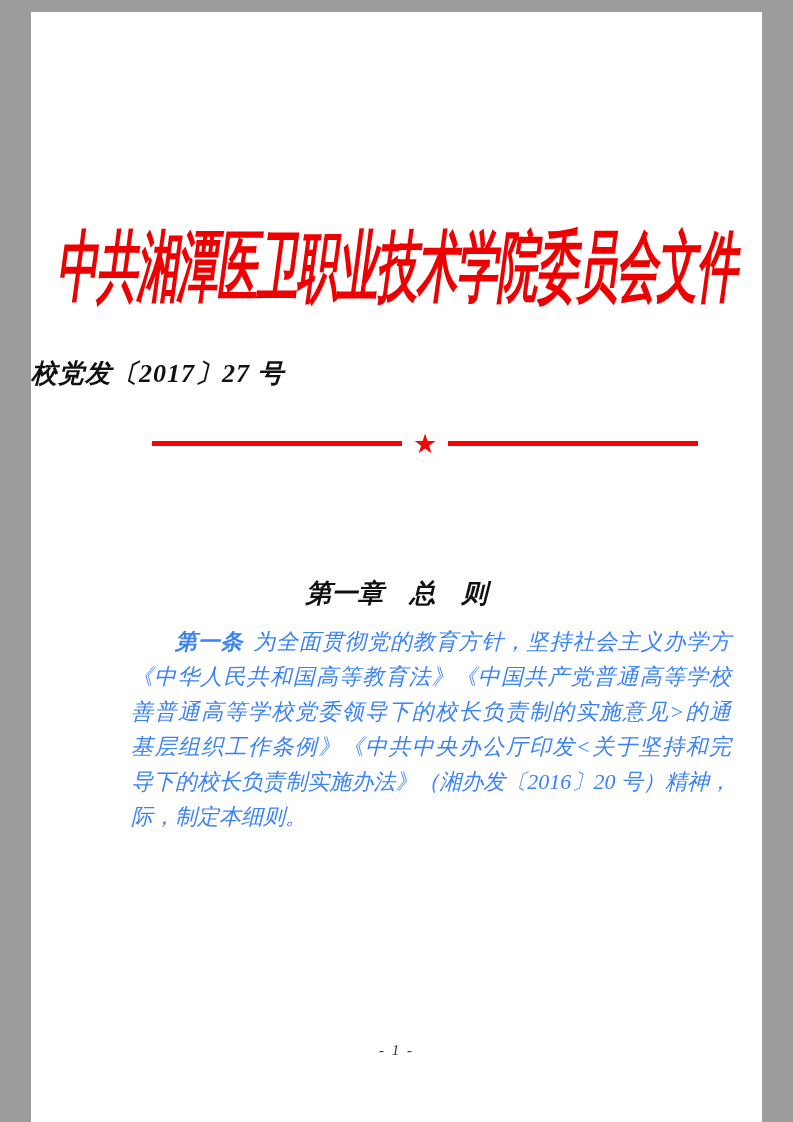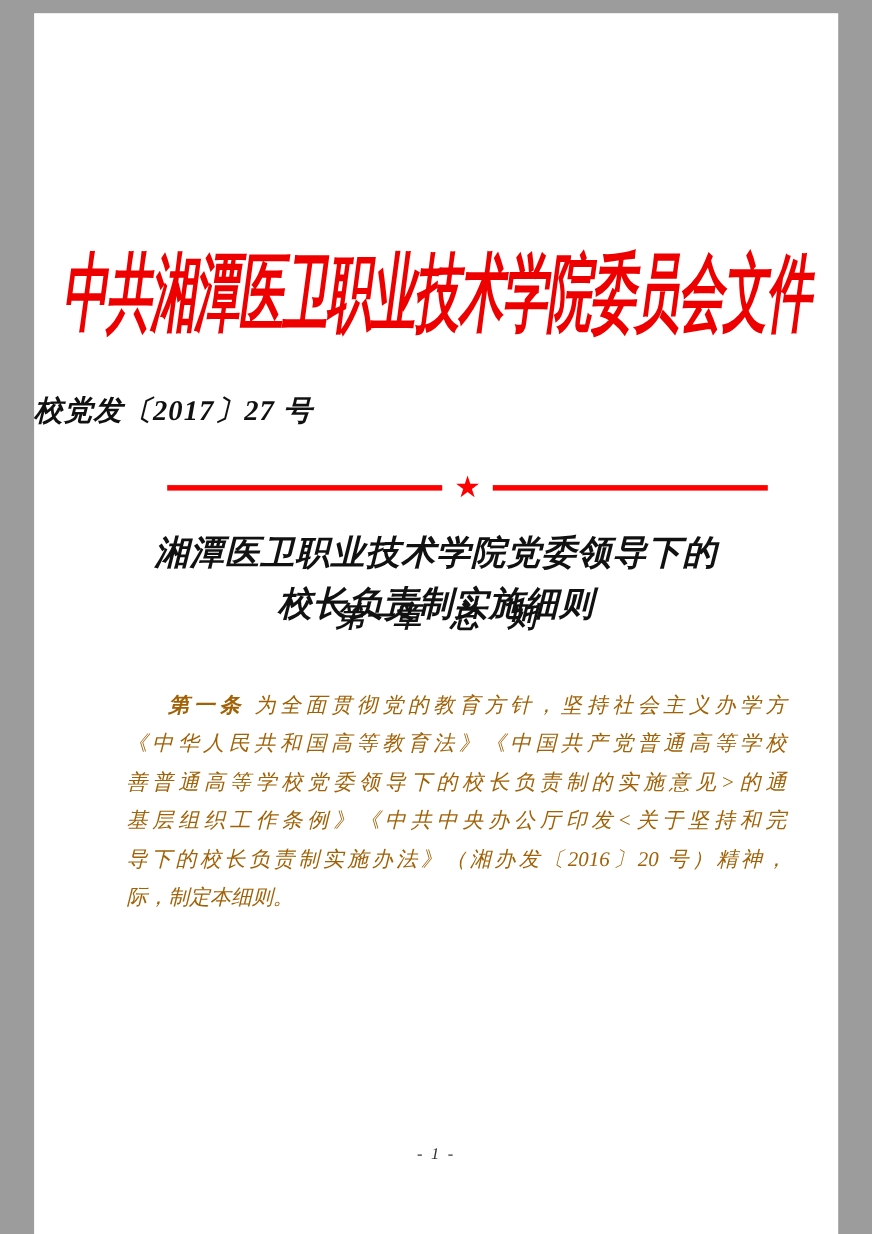--- a/index.html
+++ b/index.html
@@ -40,27 +40,27 @@
     font-family:"DejaVu Sans",sans-serif;
   }
   
   .doc-title {
     position:absolute; top:468px; left:0; right:0;
     text-align:center; font-weight:bold; font-size:31px;
     line-height:46px; letter-spacing:1px; color:#111;
   }
   
   .chapter {
-    position:absolute; top:531px; left:0; right:0;
+    position:absolute; top:564px; left:0; right:0;
     text-align:center; font-size:26px; font-weight:bold; color:#111;
   }
   
   .document-body {
-    position:absolute; top:612px; left:84px; width:600px;
-    font-size:19px; color:#a16207;
+    position:absolute; top:612px; left:100px; width:600px;
+    font-size:22px; color:#3b82f6;
   }
   .document-body .line {
     height:35px; line-height:35px;
     text-align:justify; text-align-last:justify;
     white-space:nowrap-none;
   }
   .document-body .line.first { text-indent:2em; }
   .document-body .line.end { text-align-last:left; }
   .document-body .label { font-weight:bold; margin-right:0.45em; }
   
@@ -79,24 +79,20 @@
   </div>
 
   <div class="doc-number">校党发〔2017〕27 号</div>
 
   <div class="divider">
     <div class="seg"></div>
     <span class="star">★</span>
     <div class="seg"></div>
   </div>
 
-  <div class="doc-title">
-    <div>湘潭医卫职业技术学院党委领导下的</div>
-    <div>校长负责制实施细则</div>
-  </div>
 
   <div class="chapter">第一章　总　则</div>
 
   <div class="document-body">
       <div class="para">
         <div class="line first"><b class="label">第一条</b><span>为全面贯彻党的教育方针，坚持社会主义办学方</span></div>
         <div class="line">《中华人民共和国高等教育法》《中国共产党普通高等学校</div>
         <div class="line">善普通高等学校党委领导下的校长负责制的实施意见&gt;的通</div>
         <div class="line">基层组织工作条例》《中共中央办公厅印发&lt;关于坚持和完</div>
         <div class="line">导下的校长负责制实施办法》（湘办发〔2016〕20 号）精神，</div>

